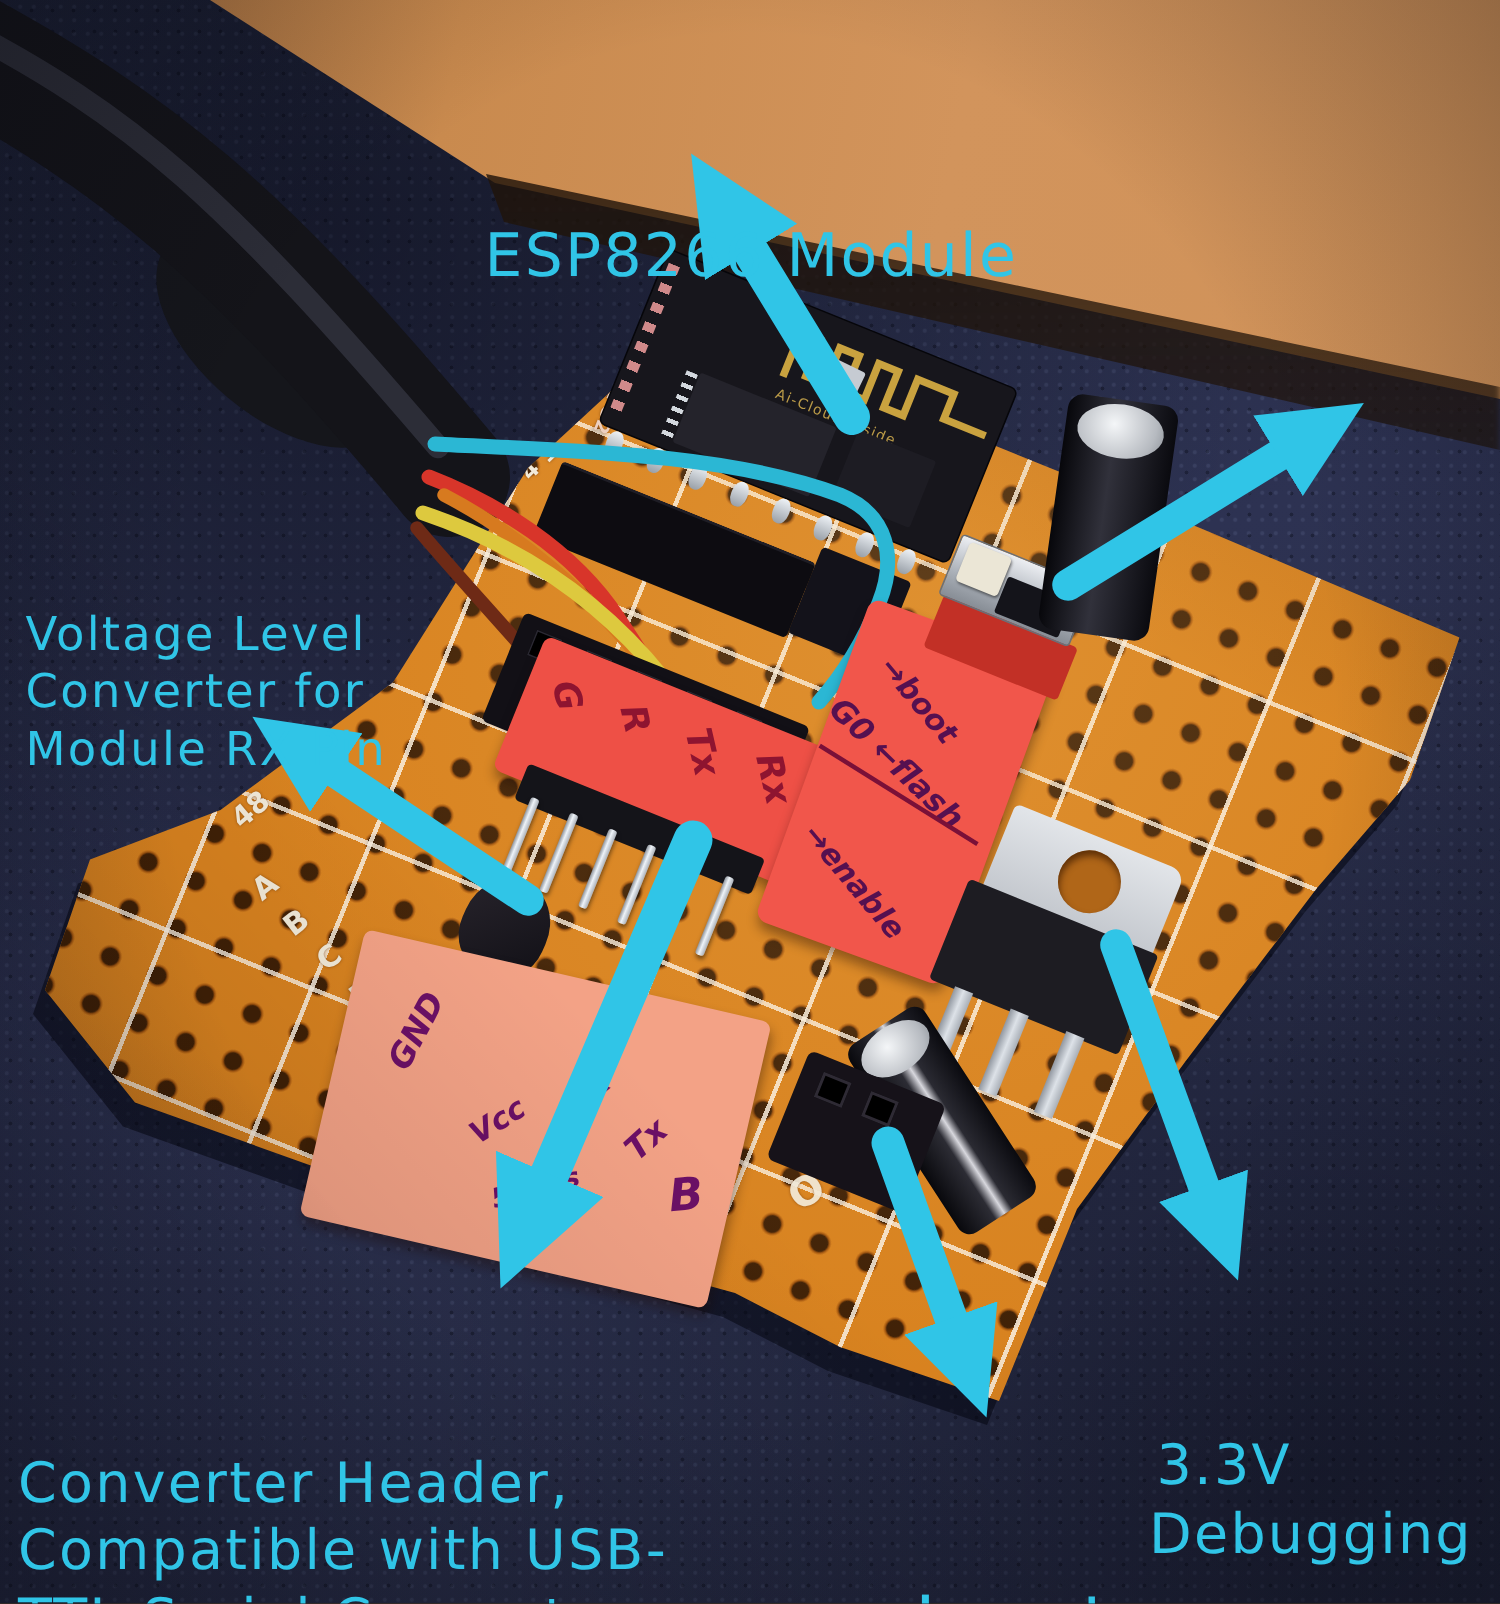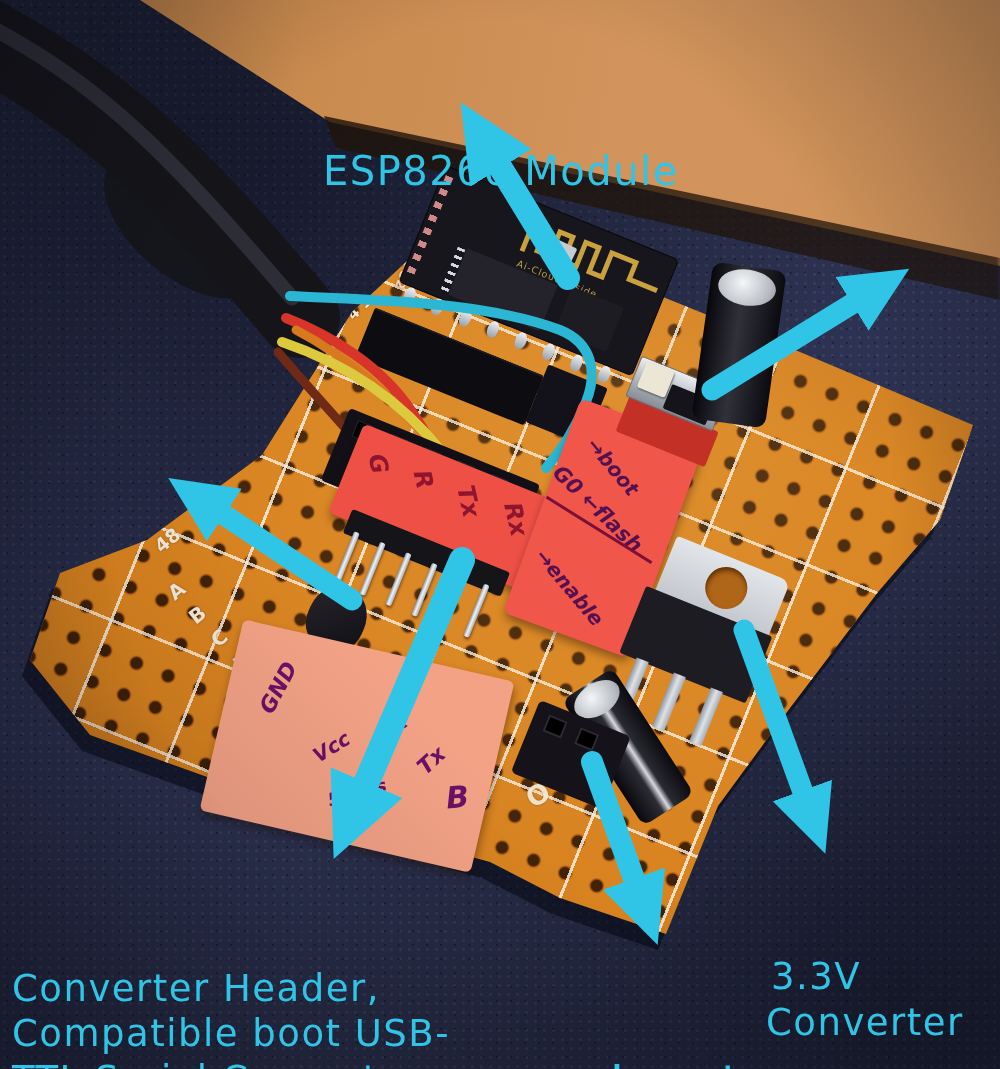--- a/index.html
+++ b/index.html
@@ -280,28 +280,33 @@
     <line x1="712" y1="390" x2="886" y2="283" stroke="#30c5e7" stroke-width="21" stroke-linecap="round" marker-end="url(#ah)"></line>
     <line x1="352" y1="600" x2="191" y2="493" stroke="#30c5e7" stroke-width="21" stroke-linecap="round" marker-end="url(#ah)"></line>
     <line x1="462" y1="560" x2="347" y2="828" stroke="#30c5e7" stroke-width="26" stroke-linecap="round" marker-end="url(#ah)"></line>
     <line x1="592" y1="762" x2="648" y2="918" stroke="#30c5e7" stroke-width="22" stroke-linecap="round" marker-end="url(#ah)"></line>
     <line x1="744" y1="630" x2="816" y2="828" stroke="#30c5e7" stroke-width="21" stroke-linecap="round" marker-end="url(#ah)"></line>
   </svg>
 
   <div class="lbl lbl-esp">
     <div>ESP8266 Module</div>
   </div>
+  <div class="lbl lbl-vlc">
+    <div>Voltage Level</div>
+    <div>Converter for</div>
+    <div>Module RX Pin</div>
+  </div>
   <div class="lbl lbl-debug">
     <div>Converter Header,</div>
-    <div>Compatible boot USB-</div>
+    <div>Compatible with USB-</div>
     <div>TTL Serial Converter</div>
     
   </div>
   <div class="lbl lbl-input">
     <div>Input</div>
     
   </div>
   <div class="lbl lbl-reg">
     <div class="ind">3.3V</div>
-    <div>Converter</div>
+    <div>Debugging</div>
   </div>
 
 </div>
 
 </body></html>

